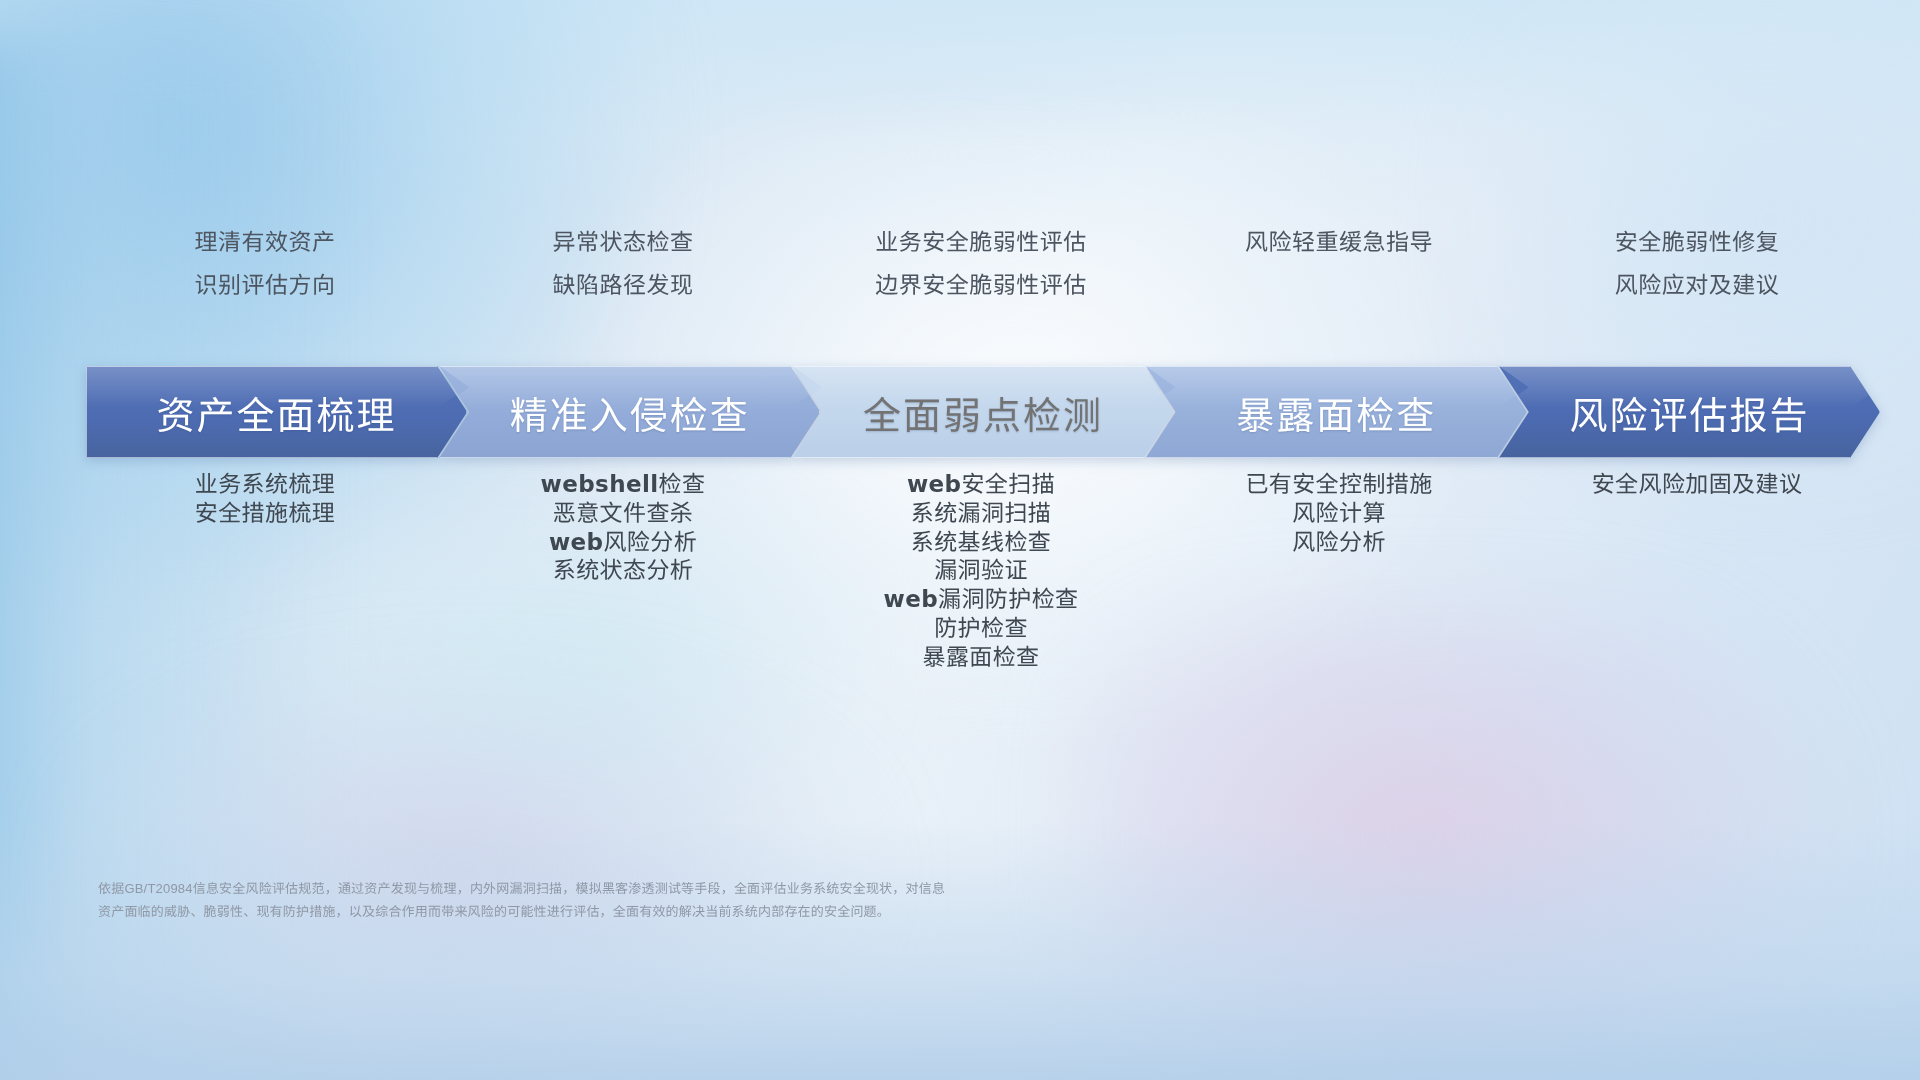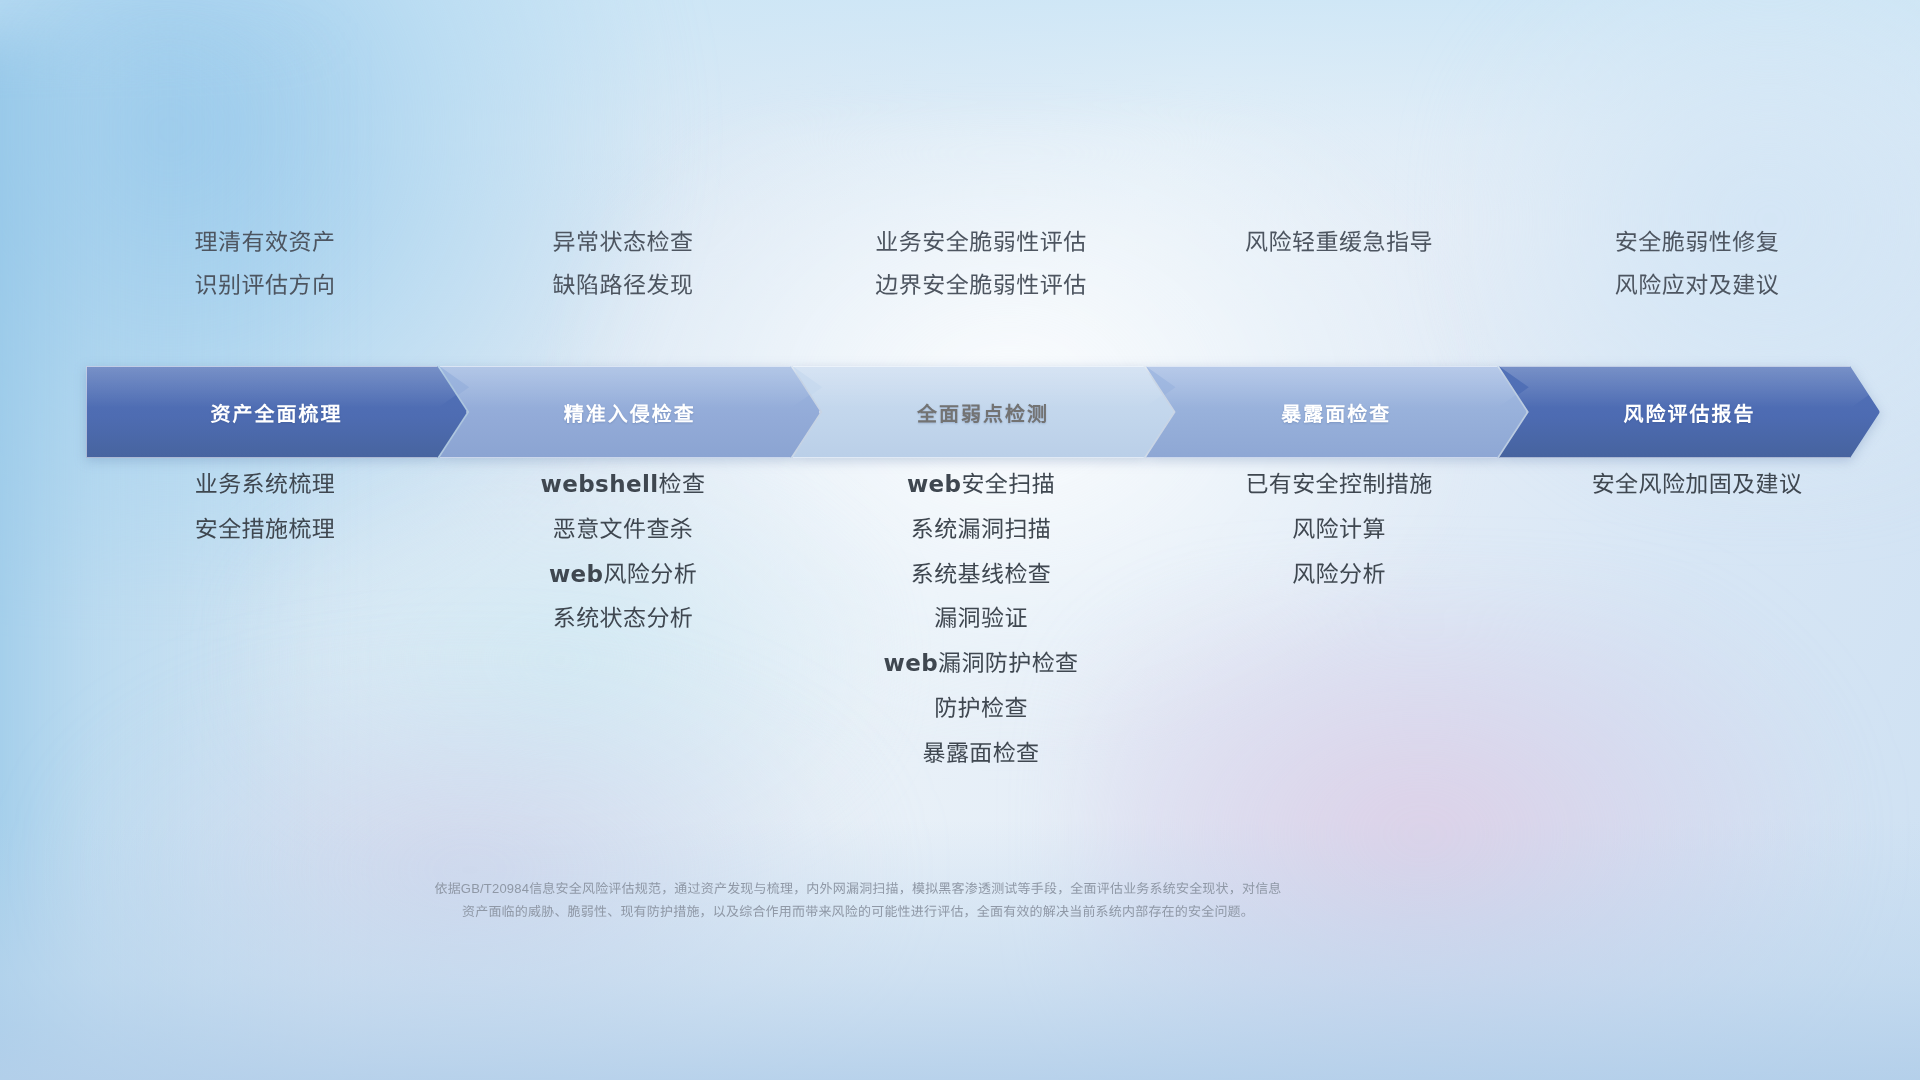--- a/index.html
+++ b/index.html
@@ -54,21 +54,21 @@
     background:radial-gradient(ellipse at 50% 50%,rgba(210,229,245,.85) 0%,rgba(214,232,246,.35) 50%,rgba(220,235,248,0) 78%);
     filter:blur(34px);
   }
   .bg-cyan{
     left:240px;top:470px;width:640px;height:380px;
     background:radial-gradient(ellipse at 50% 50%,rgba(206,234,243,.72) 0%,rgba(214,236,246,.30) 50%,rgba(222,238,248,0) 78%);
     filter:blur(34px);
   }
 
   
-  #stage{position:absolute;inset:0;z-index:2;text-align:center;}
+  #stage{position:absolute;inset:0;z-index:2;}
 
   
   .cols{
     position:absolute;left:86px;top:0;width:1790px;
     display:grid;grid-template-columns:repeat(5,1fr);
   }
 
   
   #toprow{top:228px;}
   #toprow .cell{display:flex;flex-direction:column;align-items:center;gap:14px;}
@@ -98,35 +98,35 @@
     position:absolute;left:0;right:0;top:0;height:46%;
     background:linear-gradient(180deg,rgba(255,255,255,.22),rgba(255,255,255,0));
     clip-path:inherit;pointer-events:none;
   }
   .seg .edge{
     position:absolute;inset:0;
     border:1px solid rgba(255,255,255,.55);
     clip-path:inherit;pointer-events:none;
   }
   .seg .lbl{
-    position:relative;z-index:4;font-size:20px;font-weight:bold;letter-spacing:2px;
+    position:relative;z-index:4;font-size:38px;font-weight:normal;letter-spacing:2px;
     text-shadow:0 1px 2px rgba(40,70,120,.22);
   }
   
   .s1 .shape{background:linear-gradient(180deg,#5272b8 0%,#4e6cb2 55%,#47649f 100%);}
   .s2 .shape{background:linear-gradient(180deg,#9db7e0 0%,#93abd8 55%,#8ba4d2 100%);}
   .s3 .shape{background:linear-gradient(180deg,#cbdcf0 0%,#c2d6ec 55%,#bacfe8 100%);}
   .s4 .shape{background:linear-gradient(180deg,#a3bbe3 0%,#97b0da 55%,#8ea7d4 100%);}
   .s5 .shape{background:linear-gradient(180deg,#5272b8 0%,#4d6bb2 55%,#46639e 100%);}
   .lbl-white{color:#ffffff;}
   .lbl-blue{color:#737373;text-shadow:0 1px 1px rgba(255,255,255,.55);}
 
   
   #bottomrow{top:470px;}
-  #bottomrow .cell{display:flex;flex-direction:column;align-items:center;gap:16px;}
+  #bottomrow .cell{display:flex;flex-direction:column;align-items:center;}
   #bottomrow .bline{
     font-size:23px;color:#3f4750;line-height:1.25;white-space:nowrap;letter-spacing:.4px;
   }
   #bottomrow .bline .en{
     font-family:"DejaVu Sans","Liberation Sans",sans-serif;font-weight:bold;
   }
 
   
   #footer{
     position:absolute;left:98px;top:878px;width:1520px;z-index:3;

